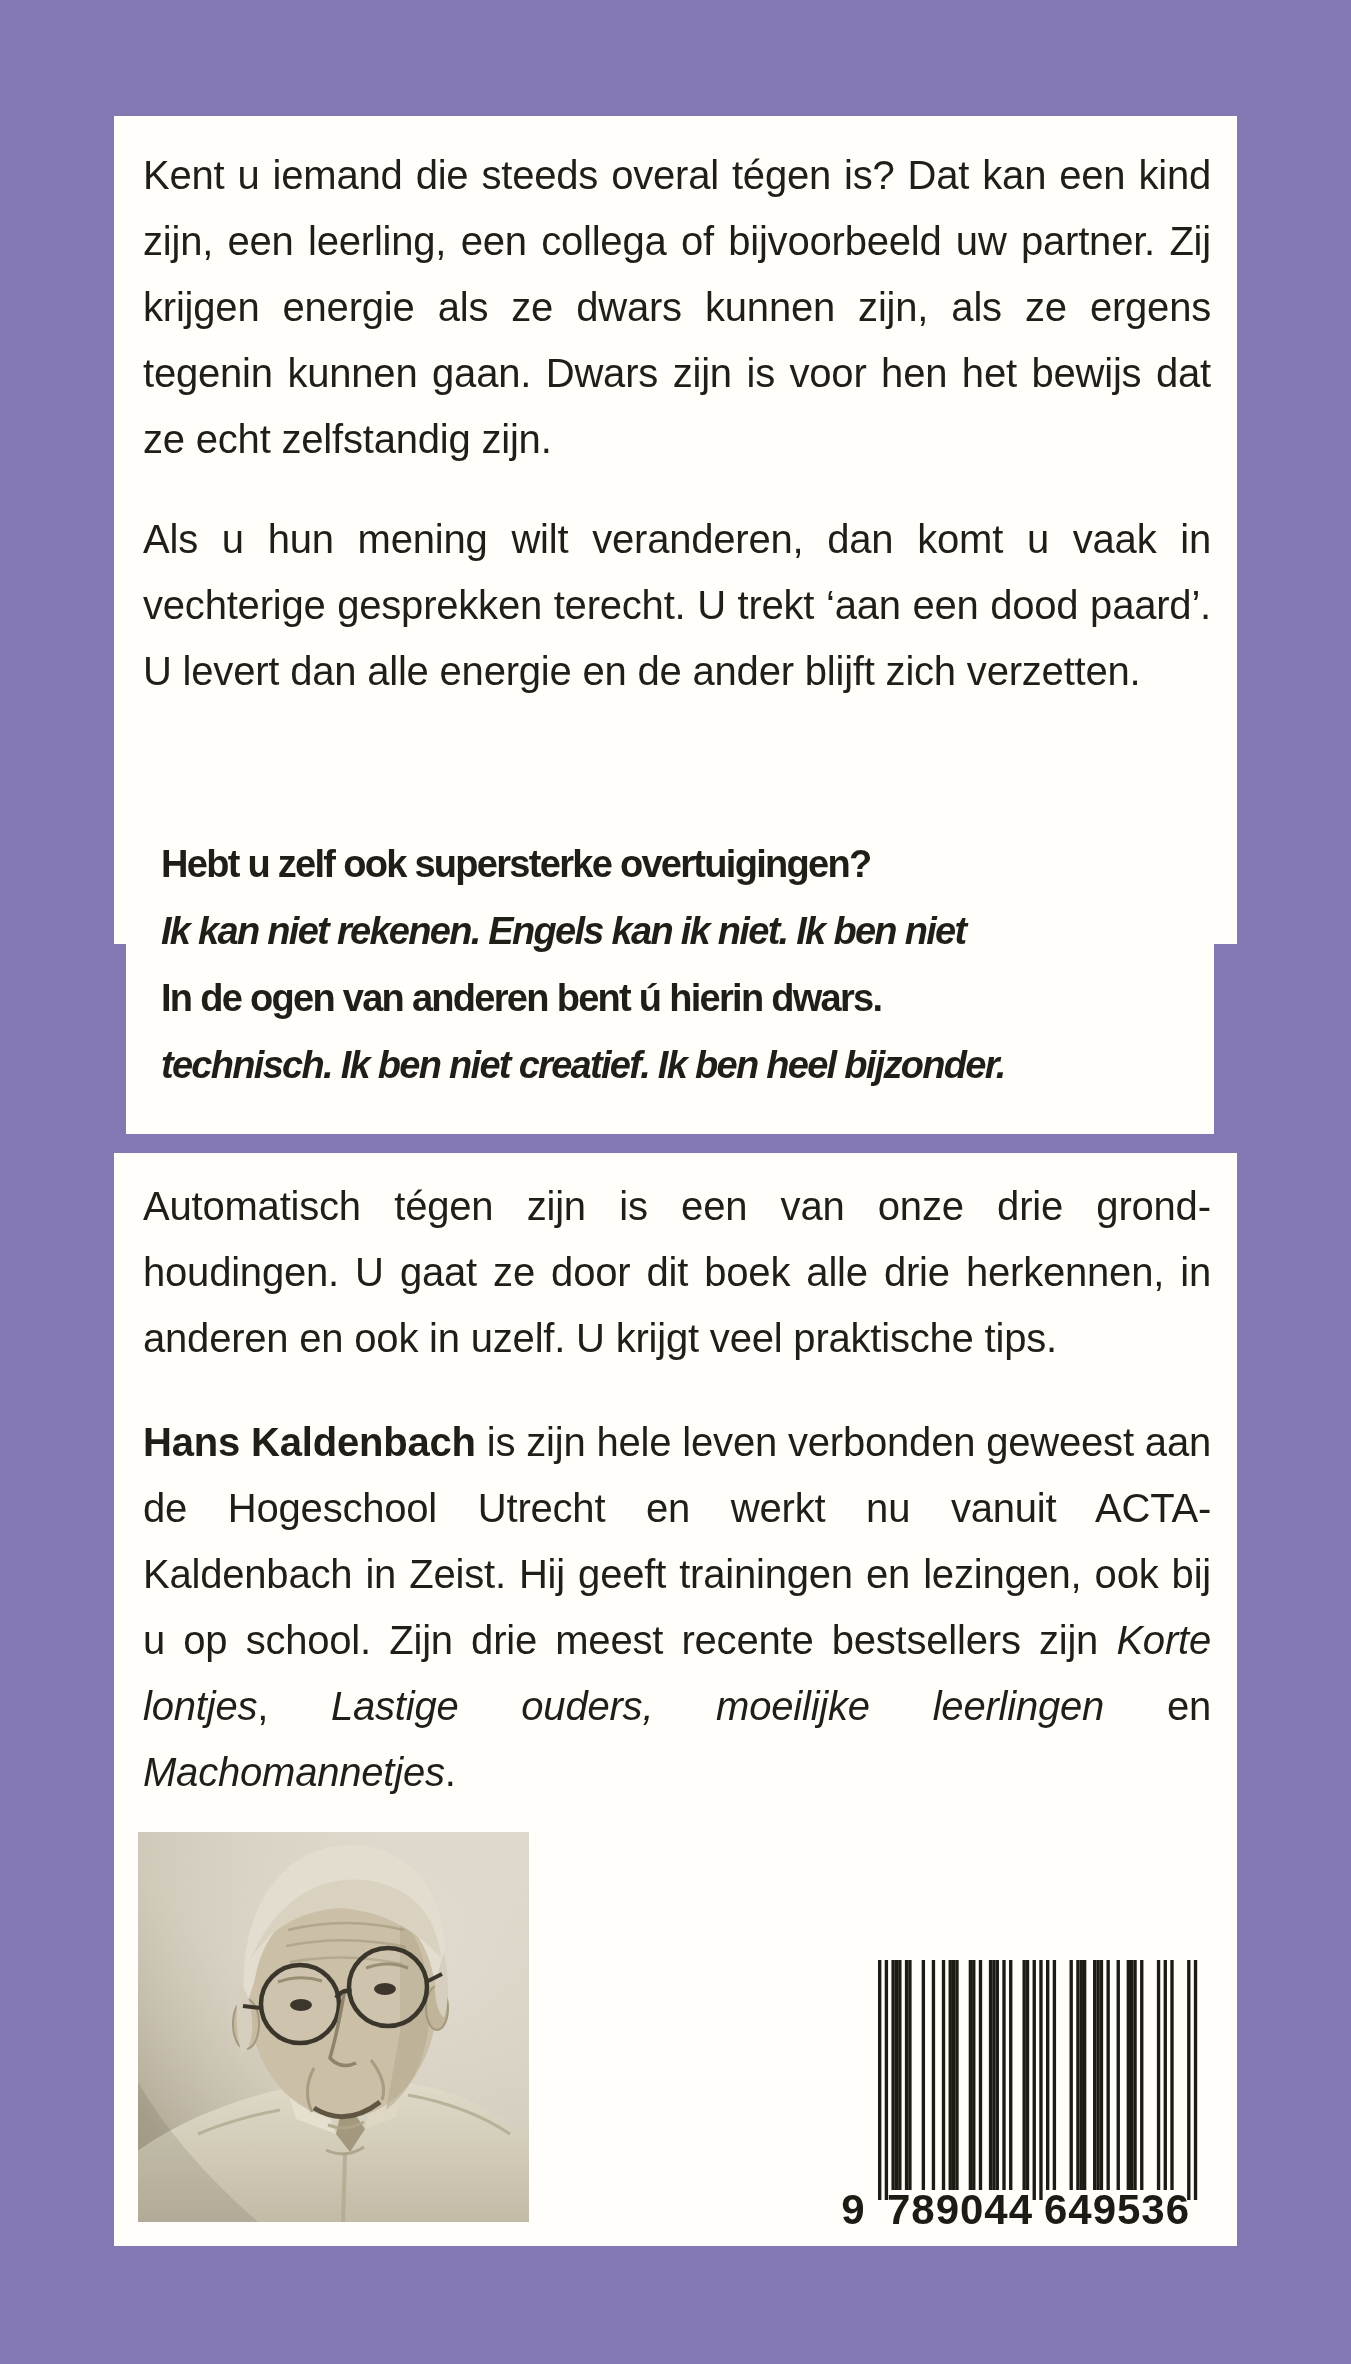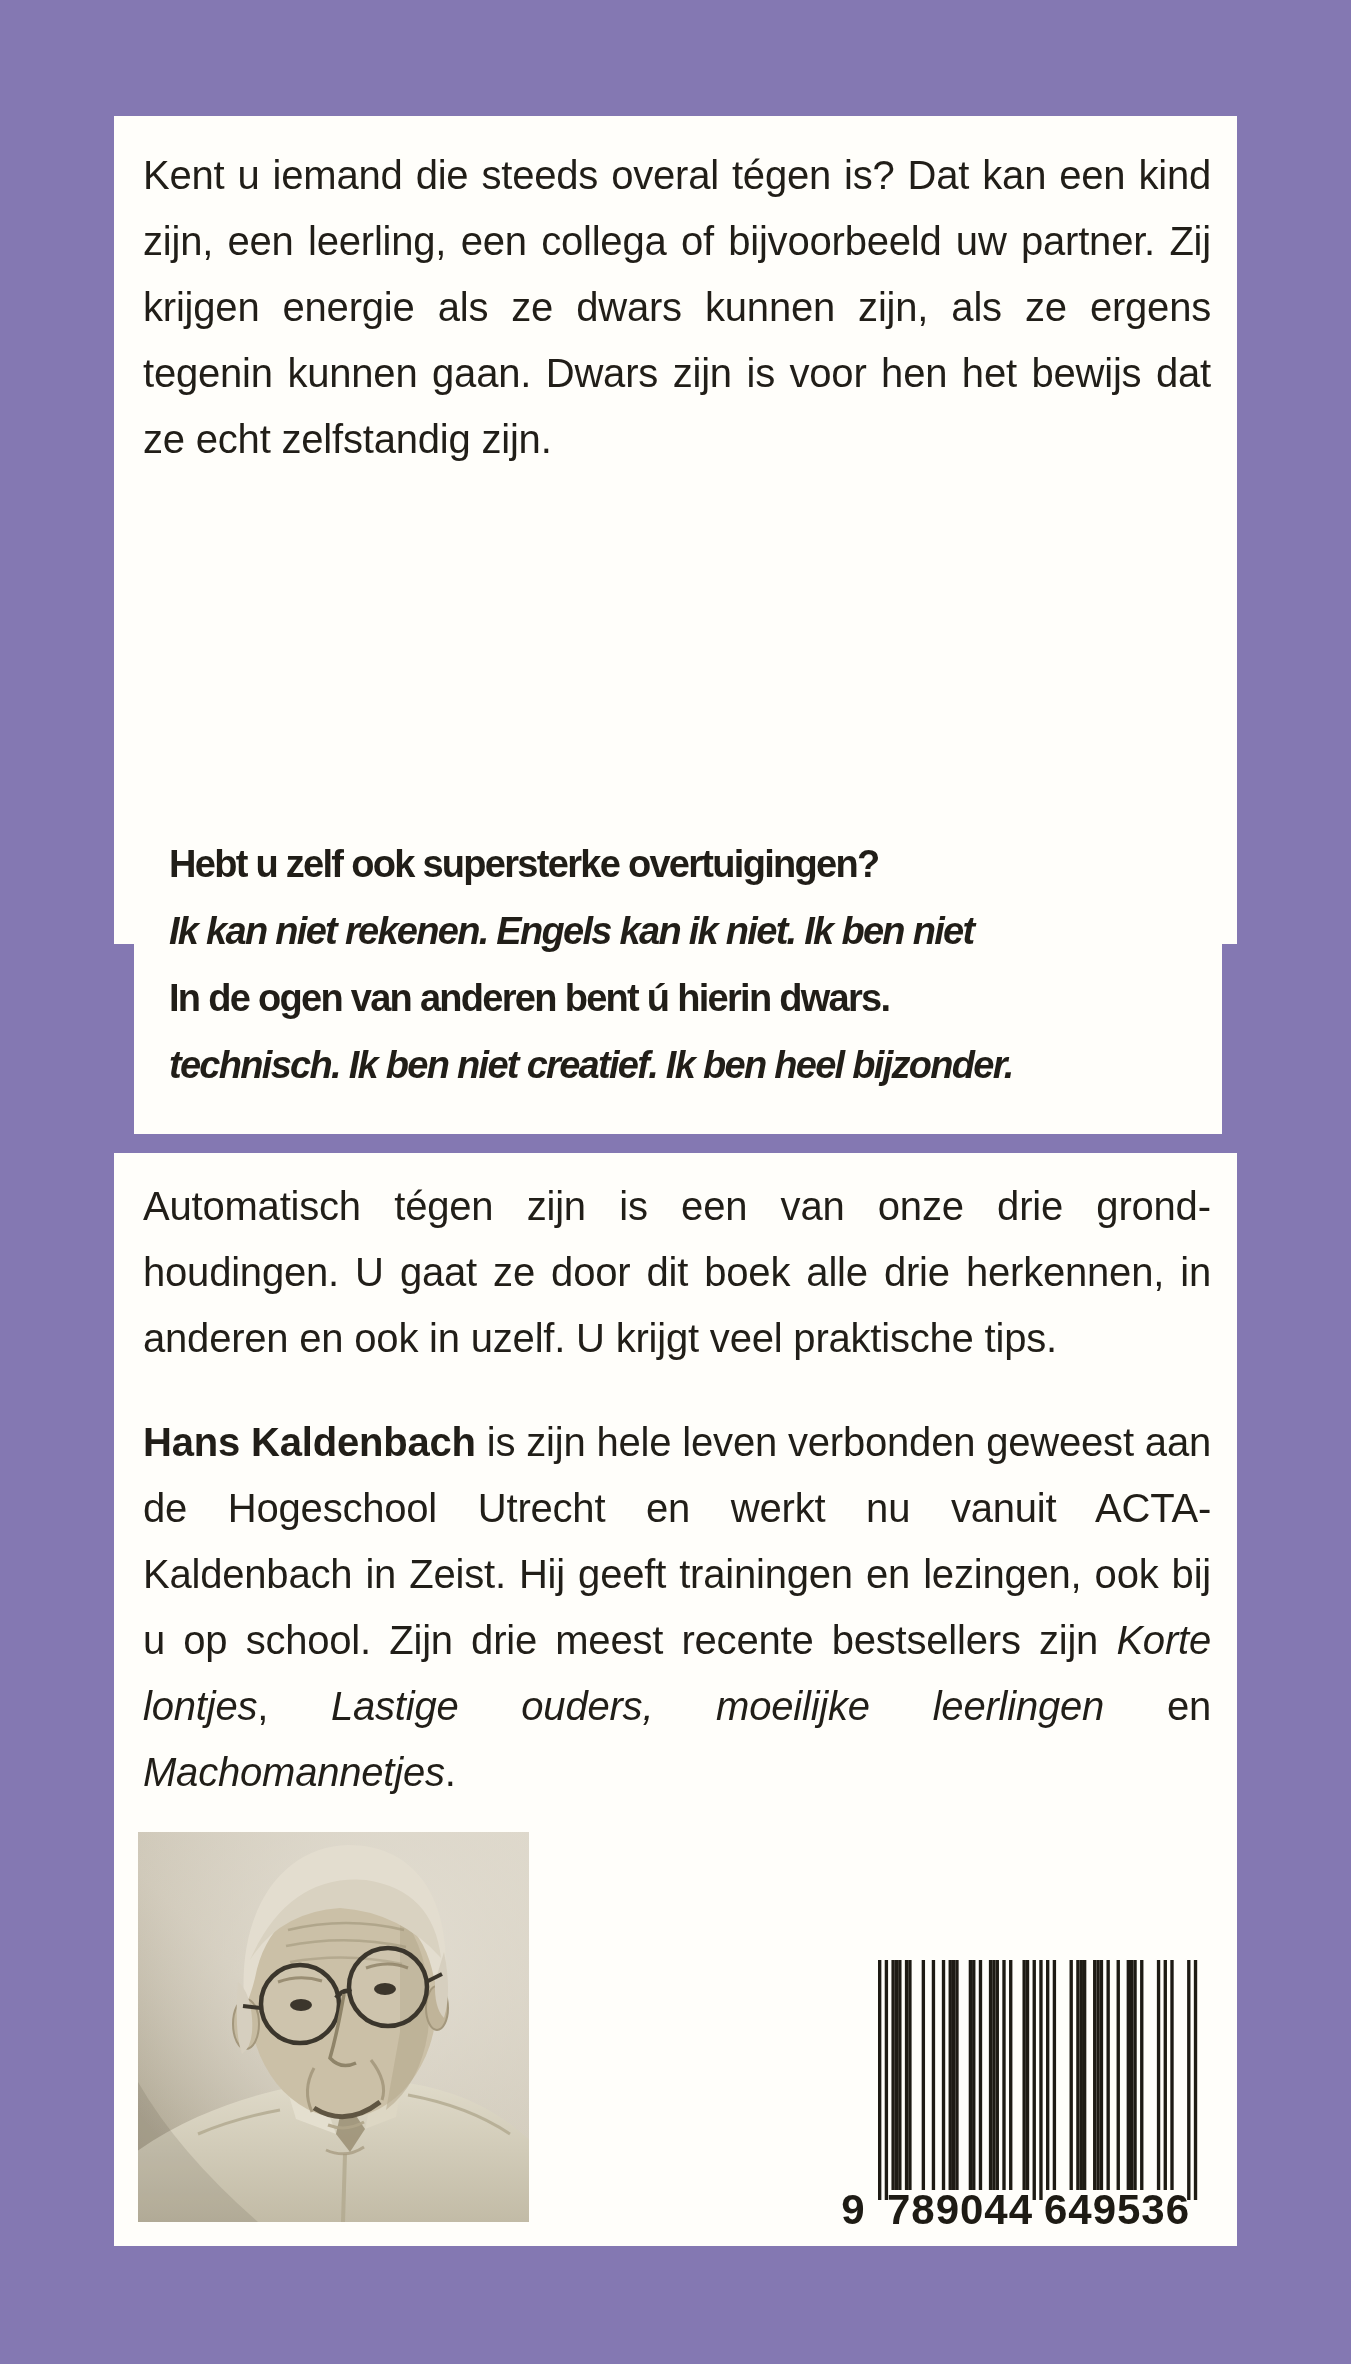--- a/index.html
+++ b/index.html
@@ -11,21 +11,21 @@
     overflow:hidden;
     font-family:"Liberation Sans", sans-serif;
     color:#211e18;
   }
   .panel{
     position:absolute;
     background:#fffefa;
     box-sizing:border-box;
   }
   .panel-1{left:114px;top:116px;width:1123px;height:828px;padding:26px 26px 0 29px;}
-  .panel-2{left:134px;top:813px;width:1088px;height:321px;padding:18px 30px 0 35px;}
+  .panel-2{left:126px;top:813px;width:1088px;height:321px;padding:18px 30px 0 35px;}
   .panel-3{left:114px;top:1153px;width:1123px;height:1093px;padding:20px 26px 8px 29px;}
 
   .body-text{
     font-size:40px;
     line-height:66px;
     text-align:justify;
     margin:0;
     letter-spacing:-0.2px;
   }
   .panel-1 .body-text + .body-text{margin-top:34px;}
@@ -58,20 +58,21 @@
   }
   .barcode svg{display:block;width:100%;height:100%;}
 </style>
 </head>
 <body>
 
 <div class="cover">
 
   <section class="panel panel-1">
     <p class="body-text">Kent u iemand die steeds overal tégen is? Dat kan een kind zijn, een leerling, een collega of bijvoorbeeld uw partner. Zij krijgen energie als ze dwars kunnen zijn, als ze ergens tegenin kunnen gaan. Dwars zijn is voor hen het bewijs dat ze echt zelfstandig zijn.</p>
+    <p class="body-text">Als u hun mening wilt veranderen, dan komt u vaak in vechterige gesprekken terecht. U trekt ‘aan een dood paard’. U levert dan alle energie en de ander blijft zich verzetten.</p>
   </section>
 
   <section class="panel panel-2">
     <p class="statement-line">Hebt u zelf ook supersterke overtuigingen?</p>
     <p class="statement-line italic">Ik kan niet rekenen. Engels kan ik niet. Ik ben niet</p>
     <p class="statement-line">In de ogen van anderen bent ú hierin dwars.</p>
     <p class="statement-line italic">technisch. Ik ben niet creatief. Ik ben heel bijzonder.</p>
   </section>
 
   <section class="panel panel-3">

